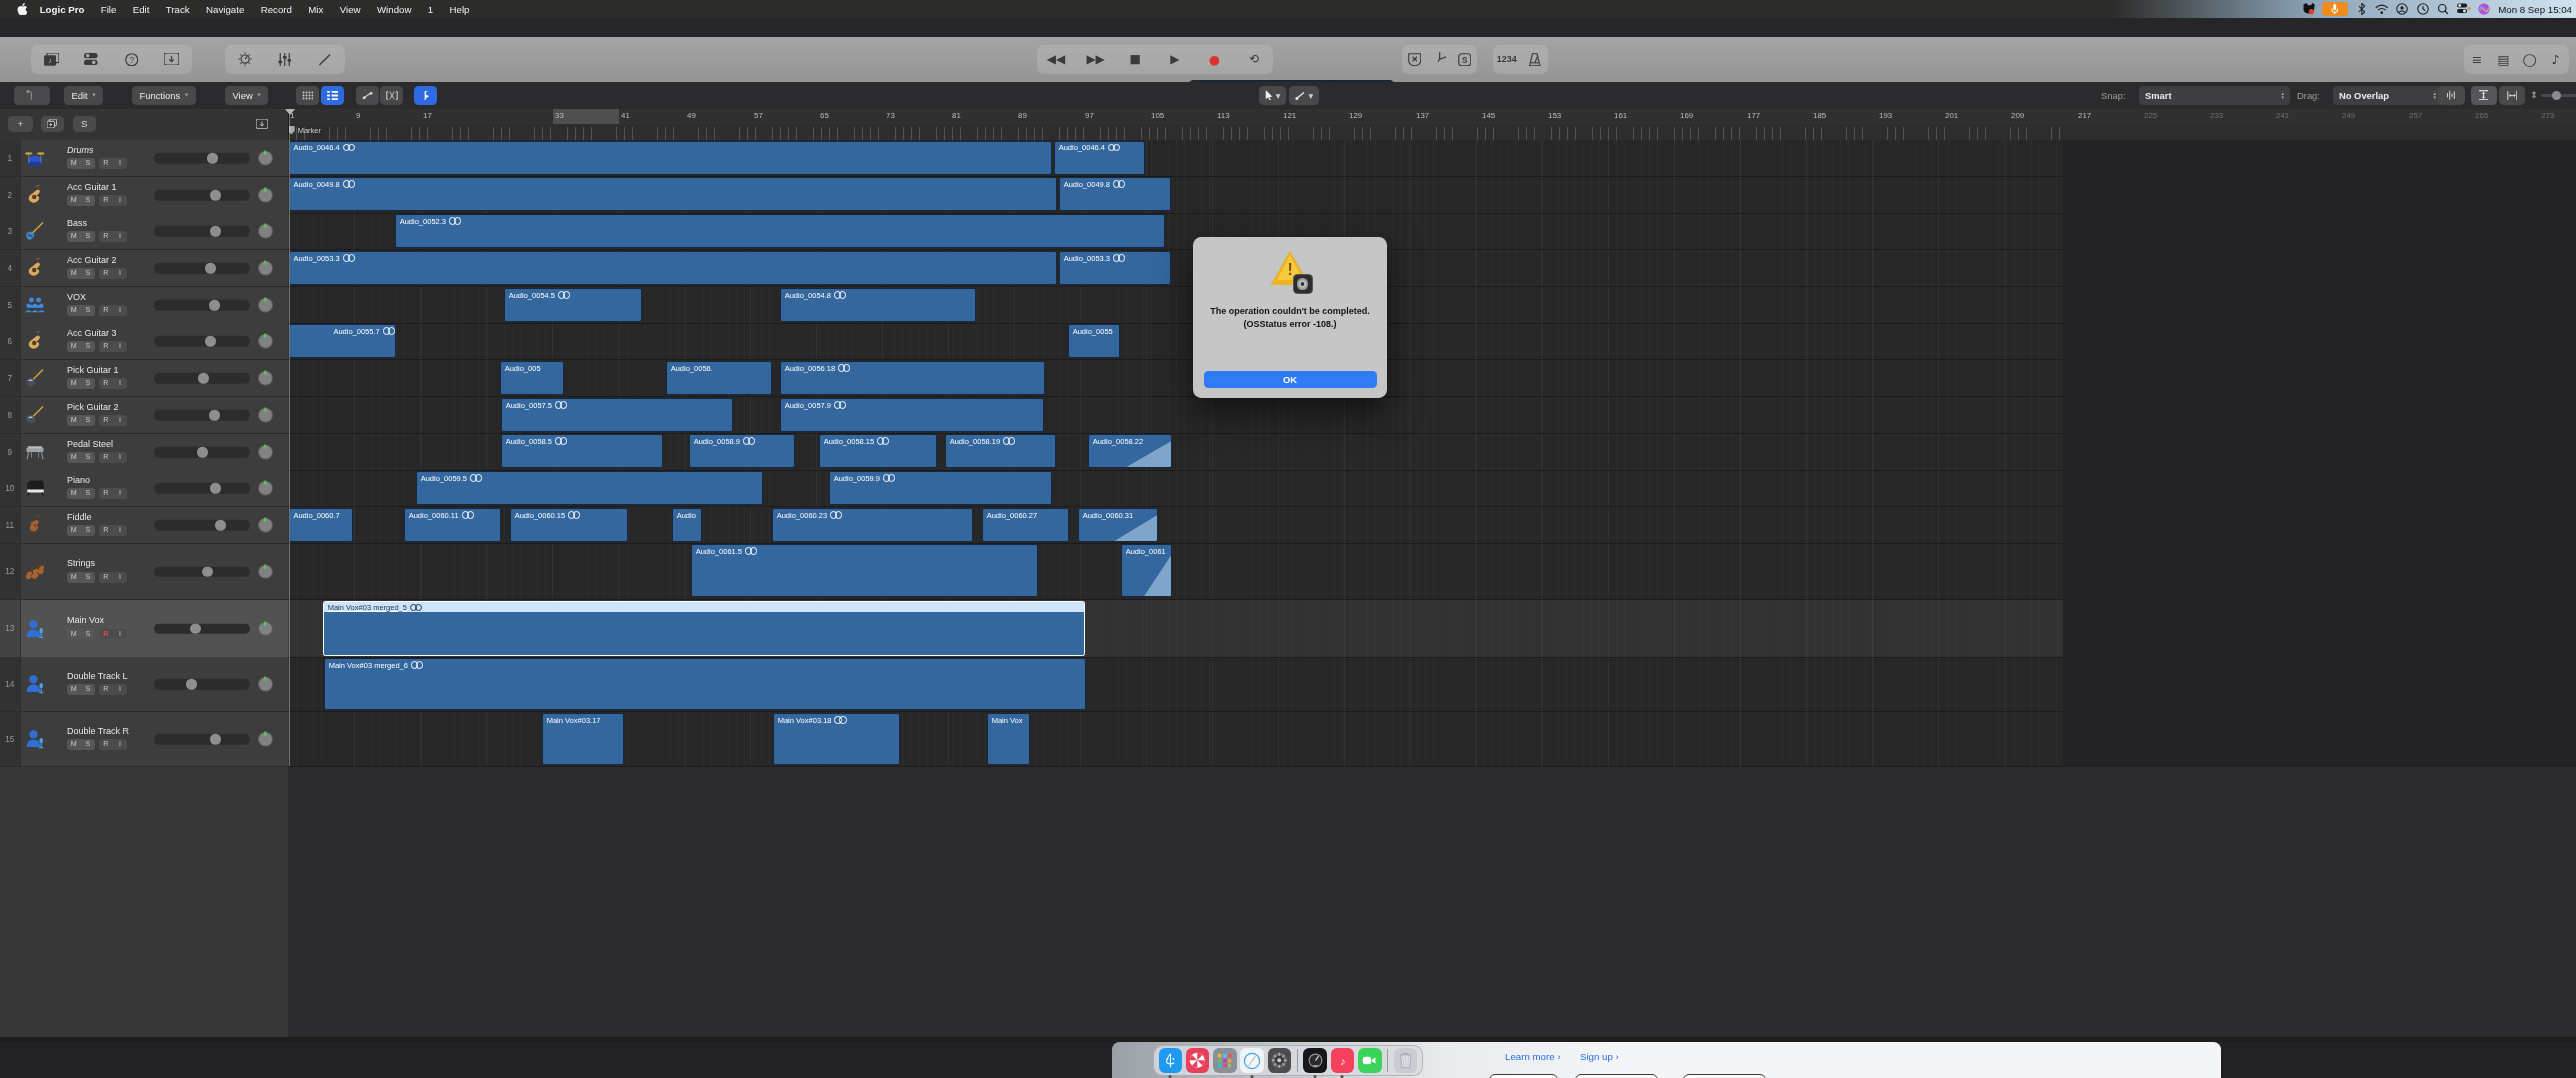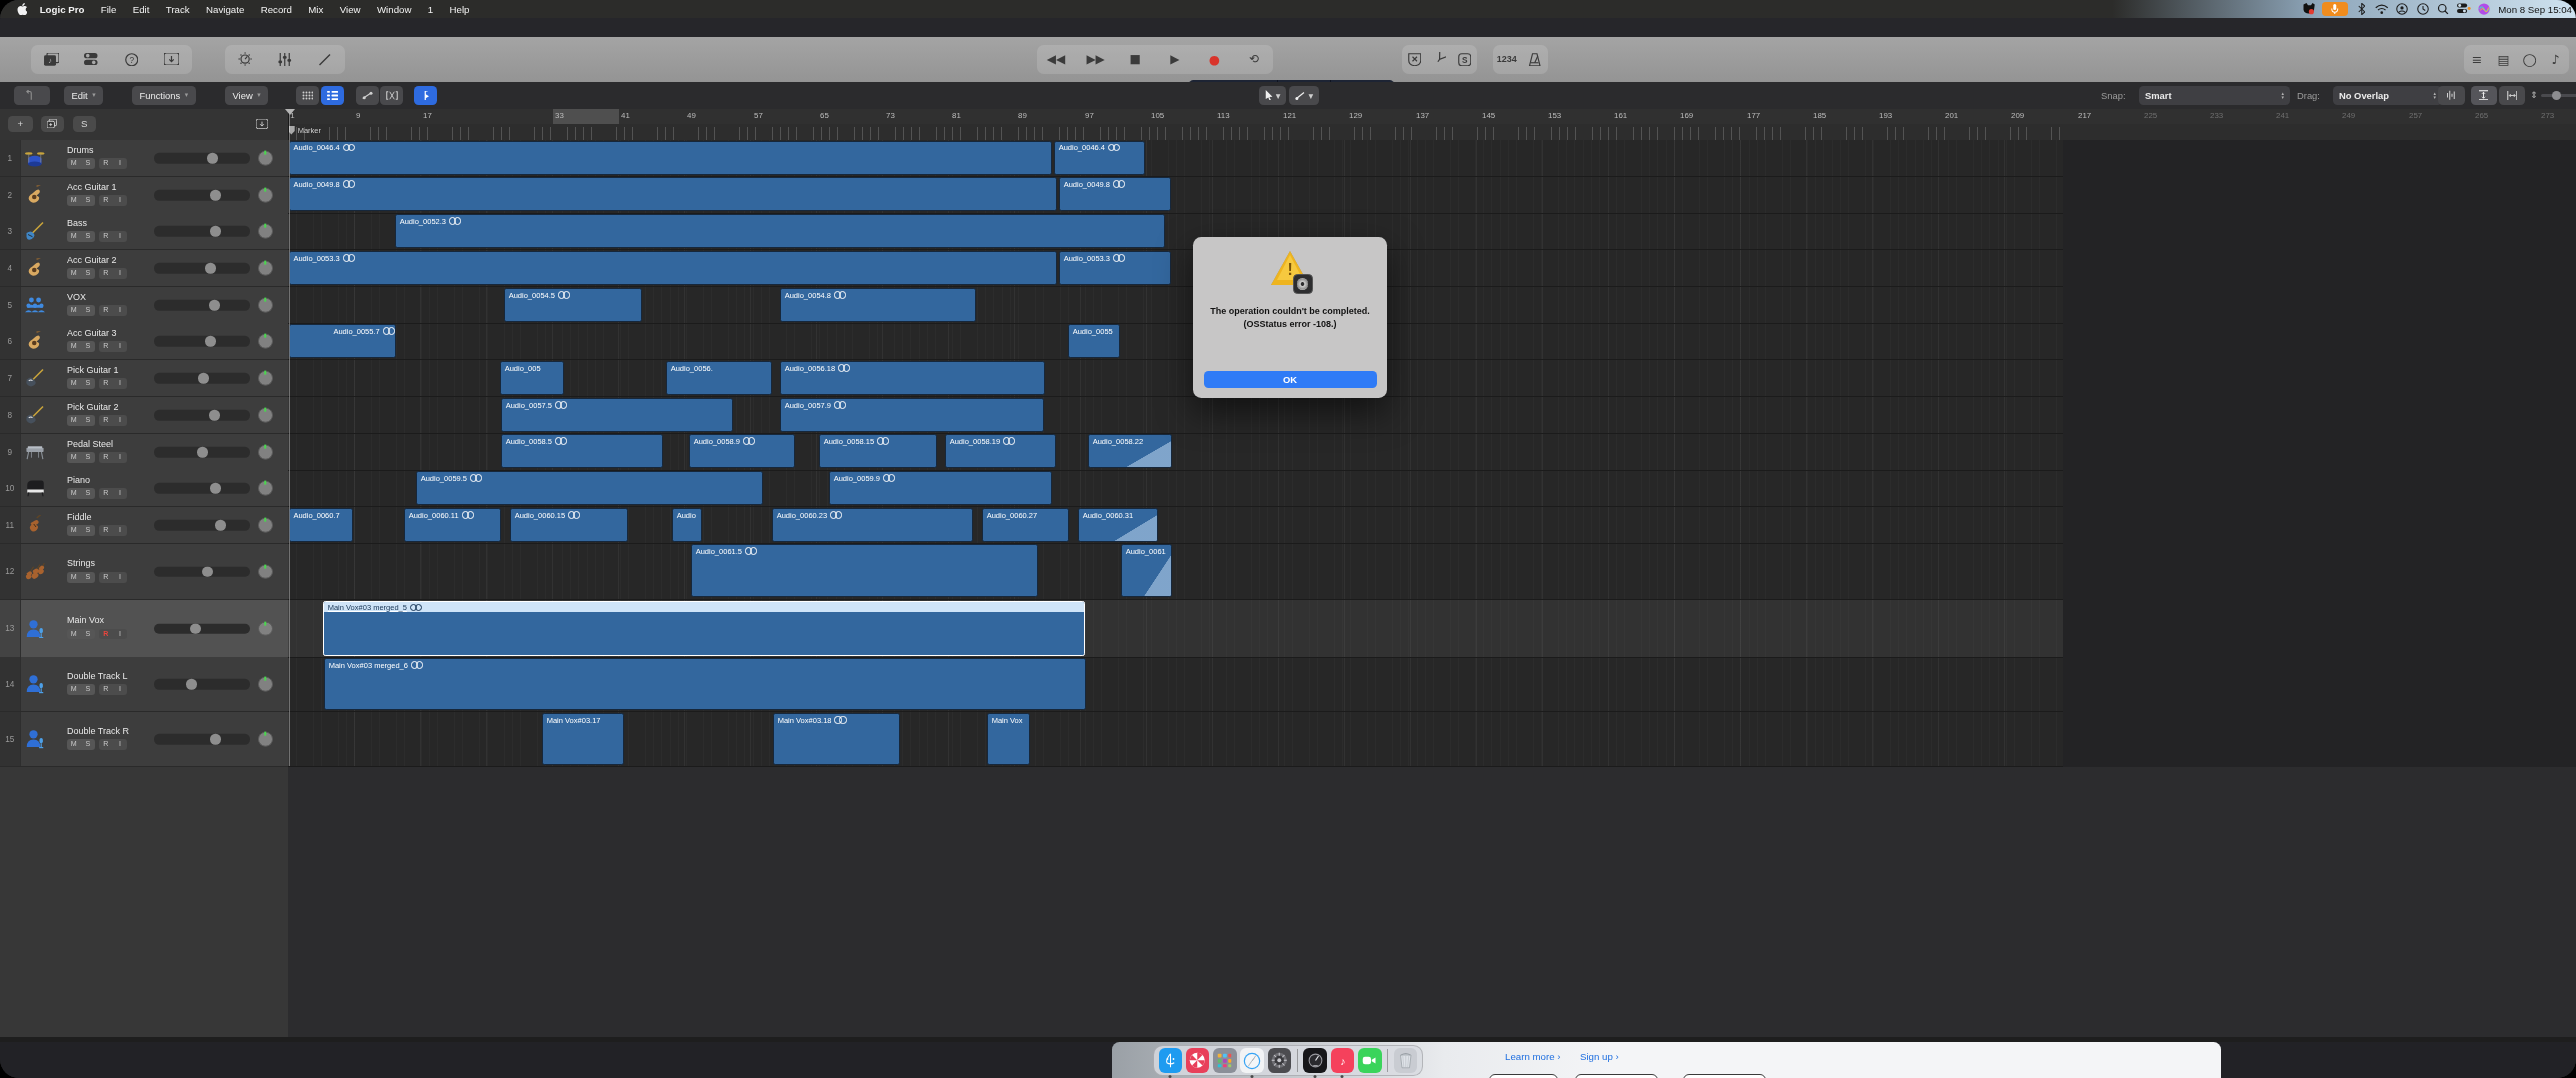--- a/index.html
+++ b/index.html
@@ -1,17 +1,17 @@
 <!DOCTYPE html>
 <html style="font-size:12px"><head>
 <meta charset="utf-8">
 <style>
   html,body{margin:0;padding:0;background:#000;}
   body{width:2576px;height:1078px;overflow:hidden;font-family:"Liberation Sans",sans-serif;-webkit-font-smoothing:antialiased;}
-  .screen{position:absolute;inset:0;width:2576px;height:1078px;background:#26262a;overflow:hidden;border-radius:19px;}
+  .screen{position:absolute;inset:0;width:2576px;height:1078px;background:#26262a;overflow:hidden;}
   
   .menubar{position:absolute;left:0;top:0;width:2576px;height:18px;
     background:linear-gradient(90deg,#2c2c2a 0%,#2c2c2a 82%,#8fa7bb 90%,#cfe2ef 100%);
     display:flex;align-items:center;color:#f2f2f2;font-size:9.7px;}
   .apple{margin-left:16.5px;margin-right:4.5px;display:flex;align-items:center;}
   .menu-item{padding:0 8.2px;font-weight:400;}
   .menu-item.app{font-weight:700;}
   .mb-status{position:absolute;right:0;top:0;height:18px;display:flex;align-items:center;gap:7px;padding-right:4px;color:#1c1c1c;}
   .mb-ico{display:flex;align-items:center;justify-content:center;width:13.5px;height:13.5px;}
   .mic-pill{background:#f08c1e;border-radius:3.7px;width:25.5px;height:14.2px;display:flex;align-items:center;justify-content:center;}
@@ -553,21 +553,21 @@
           <svg width="19.5" height="18" viewBox="0 0 26 24">
             <ellipse cx="13" cy="13" rx="9" ry="4" fill="#2e53c6"></ellipse>
             <rect x="4" y="13" width="18" height="7" fill="#2e53c6"></rect>
             <ellipse cx="13" cy="20" rx="9" ry="3.4" fill="#1d3a96"></ellipse>
             <ellipse cx="5" cy="6" rx="5" ry="1.6" fill="#c8a43c"></ellipse>
             <ellipse cx="21" cy="6" rx="5" ry="1.6" fill="#c8a43c"></ellipse>
             <line x1="5" y1="7" x2="5" y2="18" stroke="#888" stroke-width="1"></line>
             <line x1="21" y1="7" x2="21" y2="18" stroke="#888" stroke-width="1"></line>
           </svg>
         </div>
-        <div class="tname" style="top: 4.5px;">Drums</div>
+        <div class="tname" style="top: 4.5px; font-style: italic;">Drums</div>
         <div class="tbtns" style="top: 18px;">
           <div class="tb m">M</div>
           <div class="tb s">S</div>
           <div class="tb r">R</div>
           <div class="tb i">I</div>
         </div>
         <div class="tslider">
           <div class="k" style="left: 53px;"></div>
         </div>
         <div class="pan"></div>

